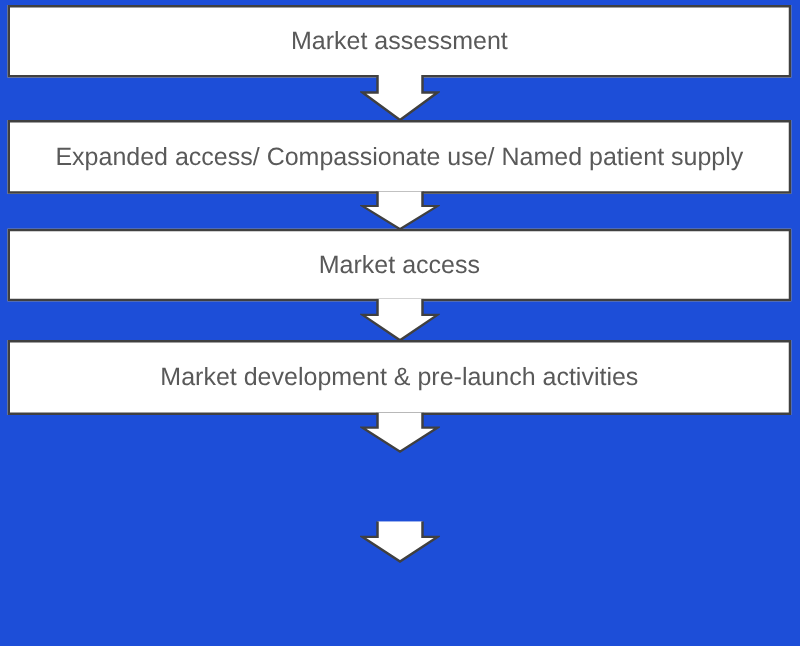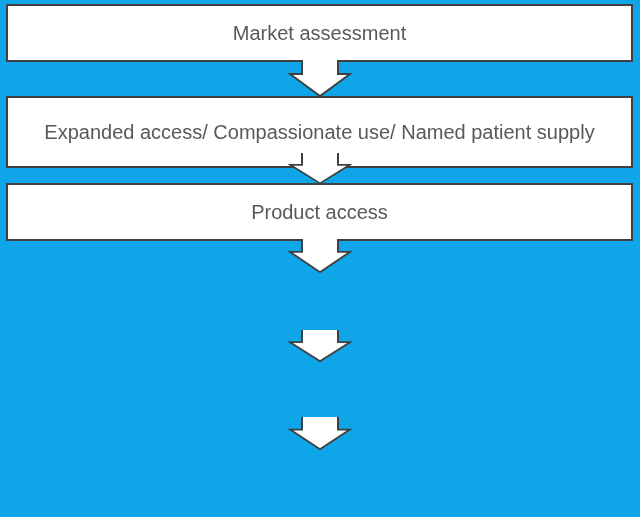--- a/index.html
+++ b/index.html
@@ -5,21 +5,21 @@
   html, body {
     margin: 0;
     padding: 0;
     background: #ffffff;
     font-family: "Liberation Sans", sans-serif;
   }
   .canvas {
     position: relative;
     width: 640px;
     height: 517px;
-    background: #0ea5e9;
+    background: #1d4ed8;
     overflow: hidden;
   }
   .step {
     position: absolute;
     left: 6px;
     width: 627px;
     box-sizing: border-box;
     border: 2px solid #404040;
     background: #ffffff;
     display: flex;
@@ -48,28 +48,31 @@
 </style>
 </head>
 <body>
 
 <div class="canvas">
 
   <div class="step" style="top:4px;height:58px">
     <span class="step-label">Market assessment</span>
   </div>
 
-  <div class="step" style="top:96px;height:72px">
+  <div class="step" style="top:96px;height:59px">
     <span class="step-label">Expanded access/ Compassionate use/ Named patient supply</span>
   </div>
 
   <div class="step" style="top:183px;height:58px">
-    <span class="step-label">Product access</span>
+    <span class="step-label">Market access</span>
   </div>
 
+  <div class="step" style="top:272px;height:60px">
+    <span class="step-label">Market development &amp; pre-launch activities</span>
+  </div>
 
 
 
   <svg class="connector" style="top:60px;height:38px" viewBox="0 0 64 38" preserveAspectRatio="none">
     <path d="M14,0 L14,14 L2,14 L32,36 L62,14 L50,14 L50,0"></path>
   </svg>
 
   <svg class="connector" style="top:153px;height:32px" viewBox="0 0 64 38" preserveAspectRatio="none">
     <path d="M14,0 L14,14 L2,14 L32,36 L62,14 L50,14 L50,0"></path>
   </svg>

